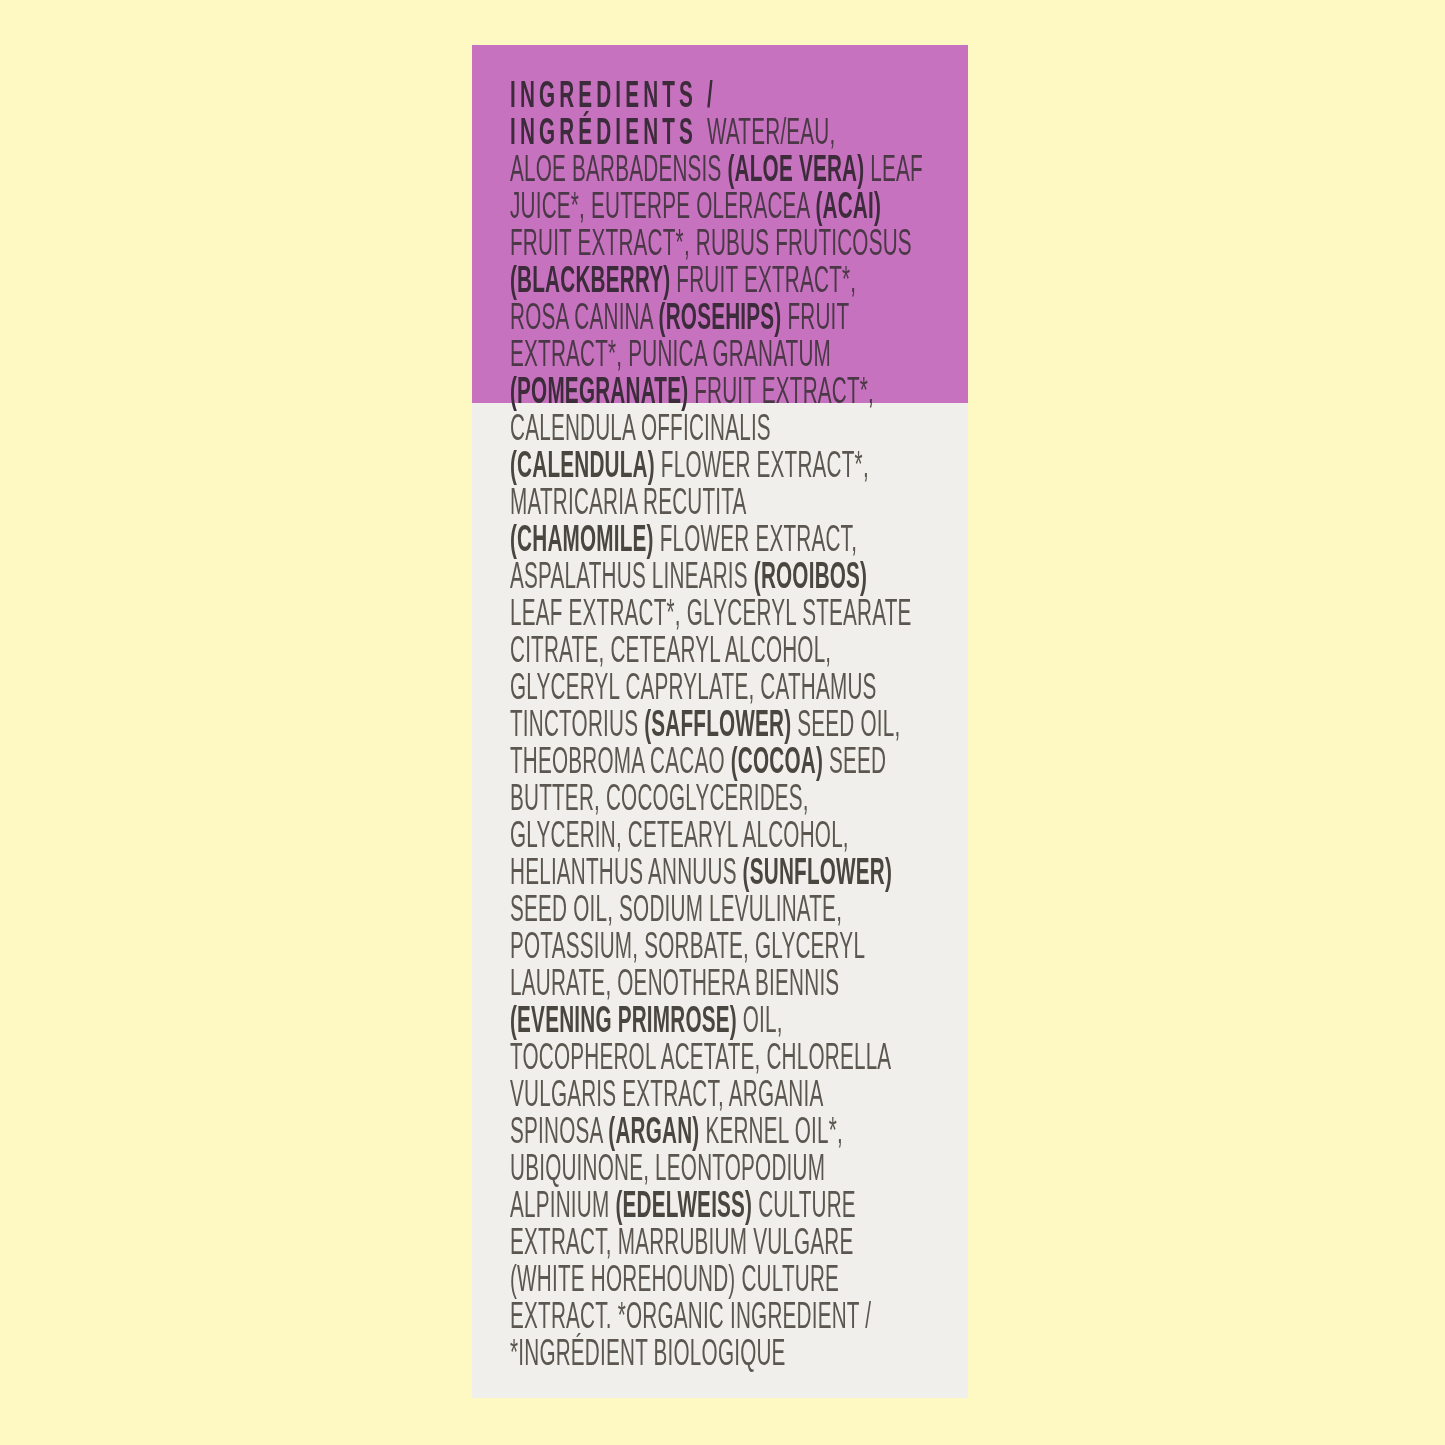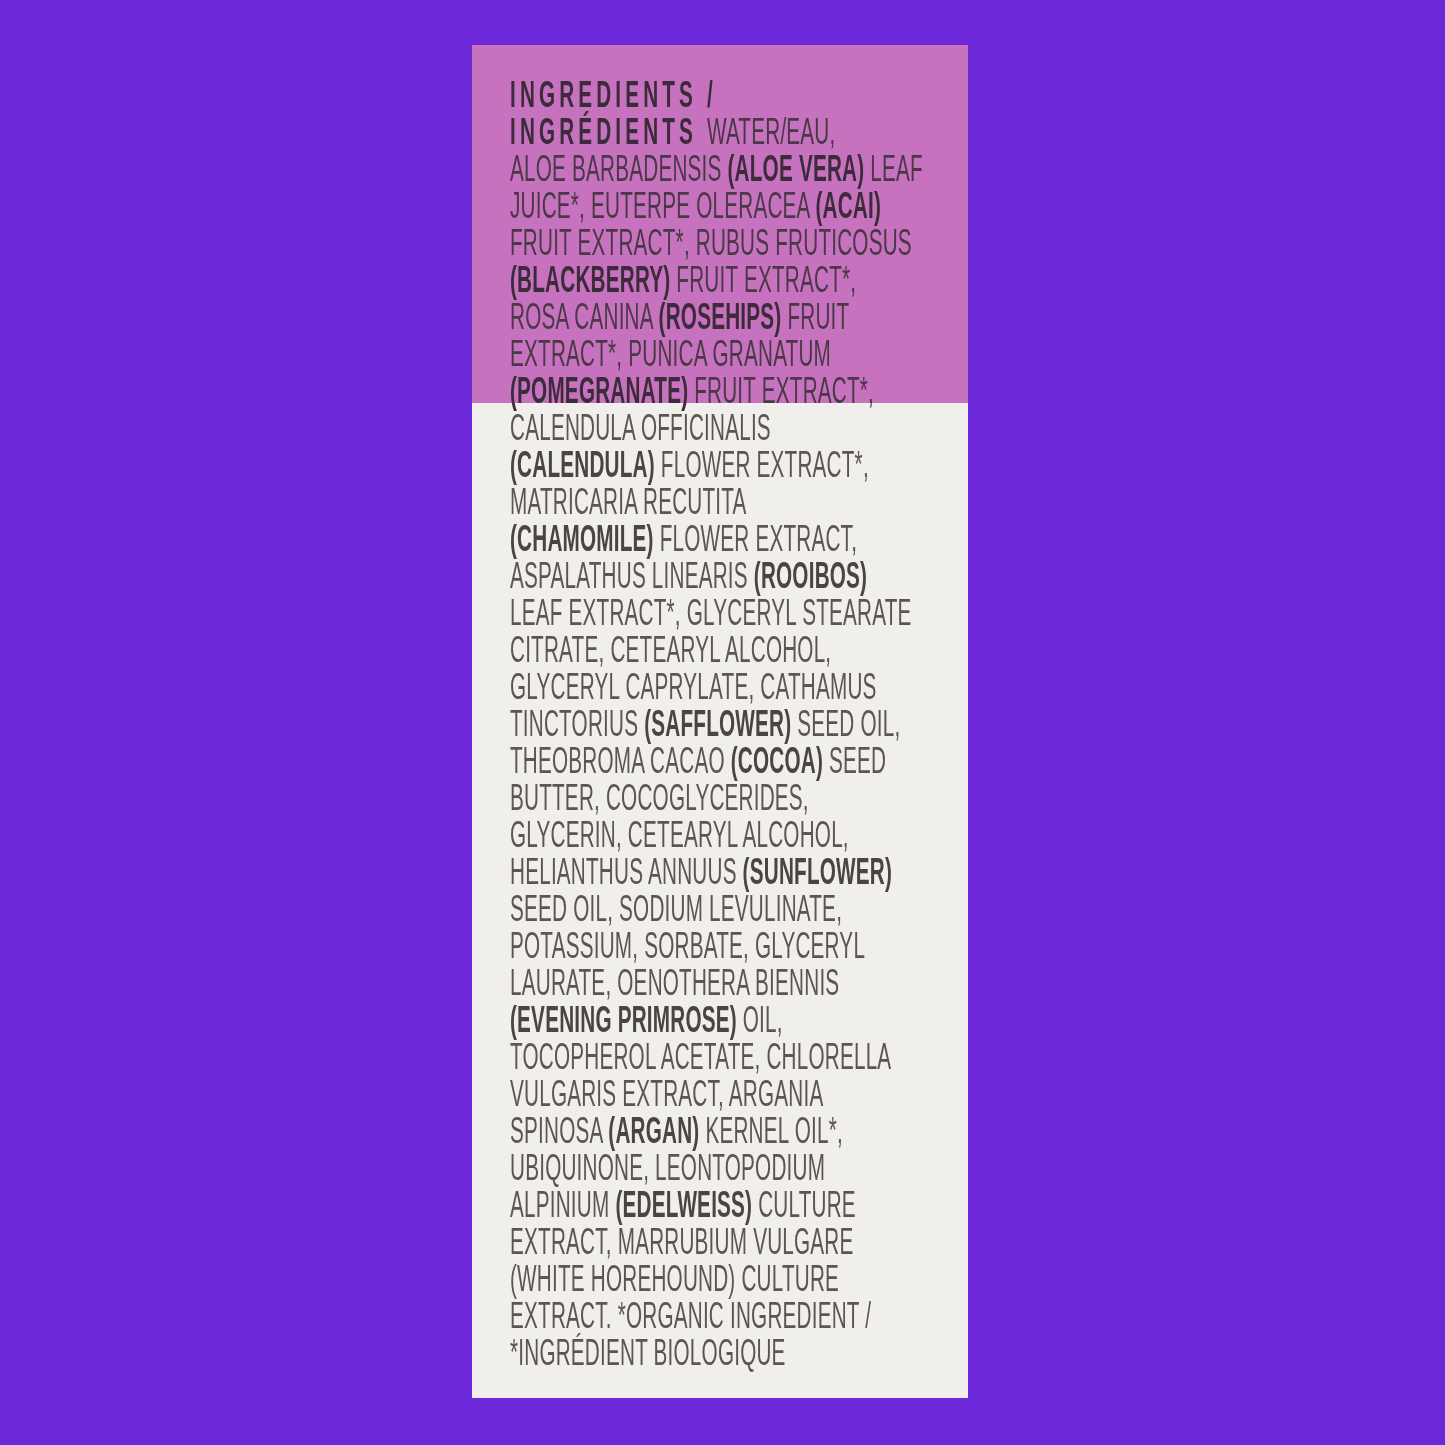--- a/index.html
+++ b/index.html
@@ -8,21 +8,21 @@
     width: 1445px;
     height: 1445px;
     background: #ffffff;
     font-family: "Liberation Sans", sans-serif;
     overflow: hidden;
   }
   .stage {
     position: relative;
     width: 1445px;
     height: 1445px;
-    background: #6d28d9;
+    background: #fef9c3;
   }
   .panel {
     position: absolute;
     left: 472px;
     top: 45px;
     width: 496px;
     height: 1353px;
     background: var(--panel-bg, #f0efeb);
   }
   .pink-band {

